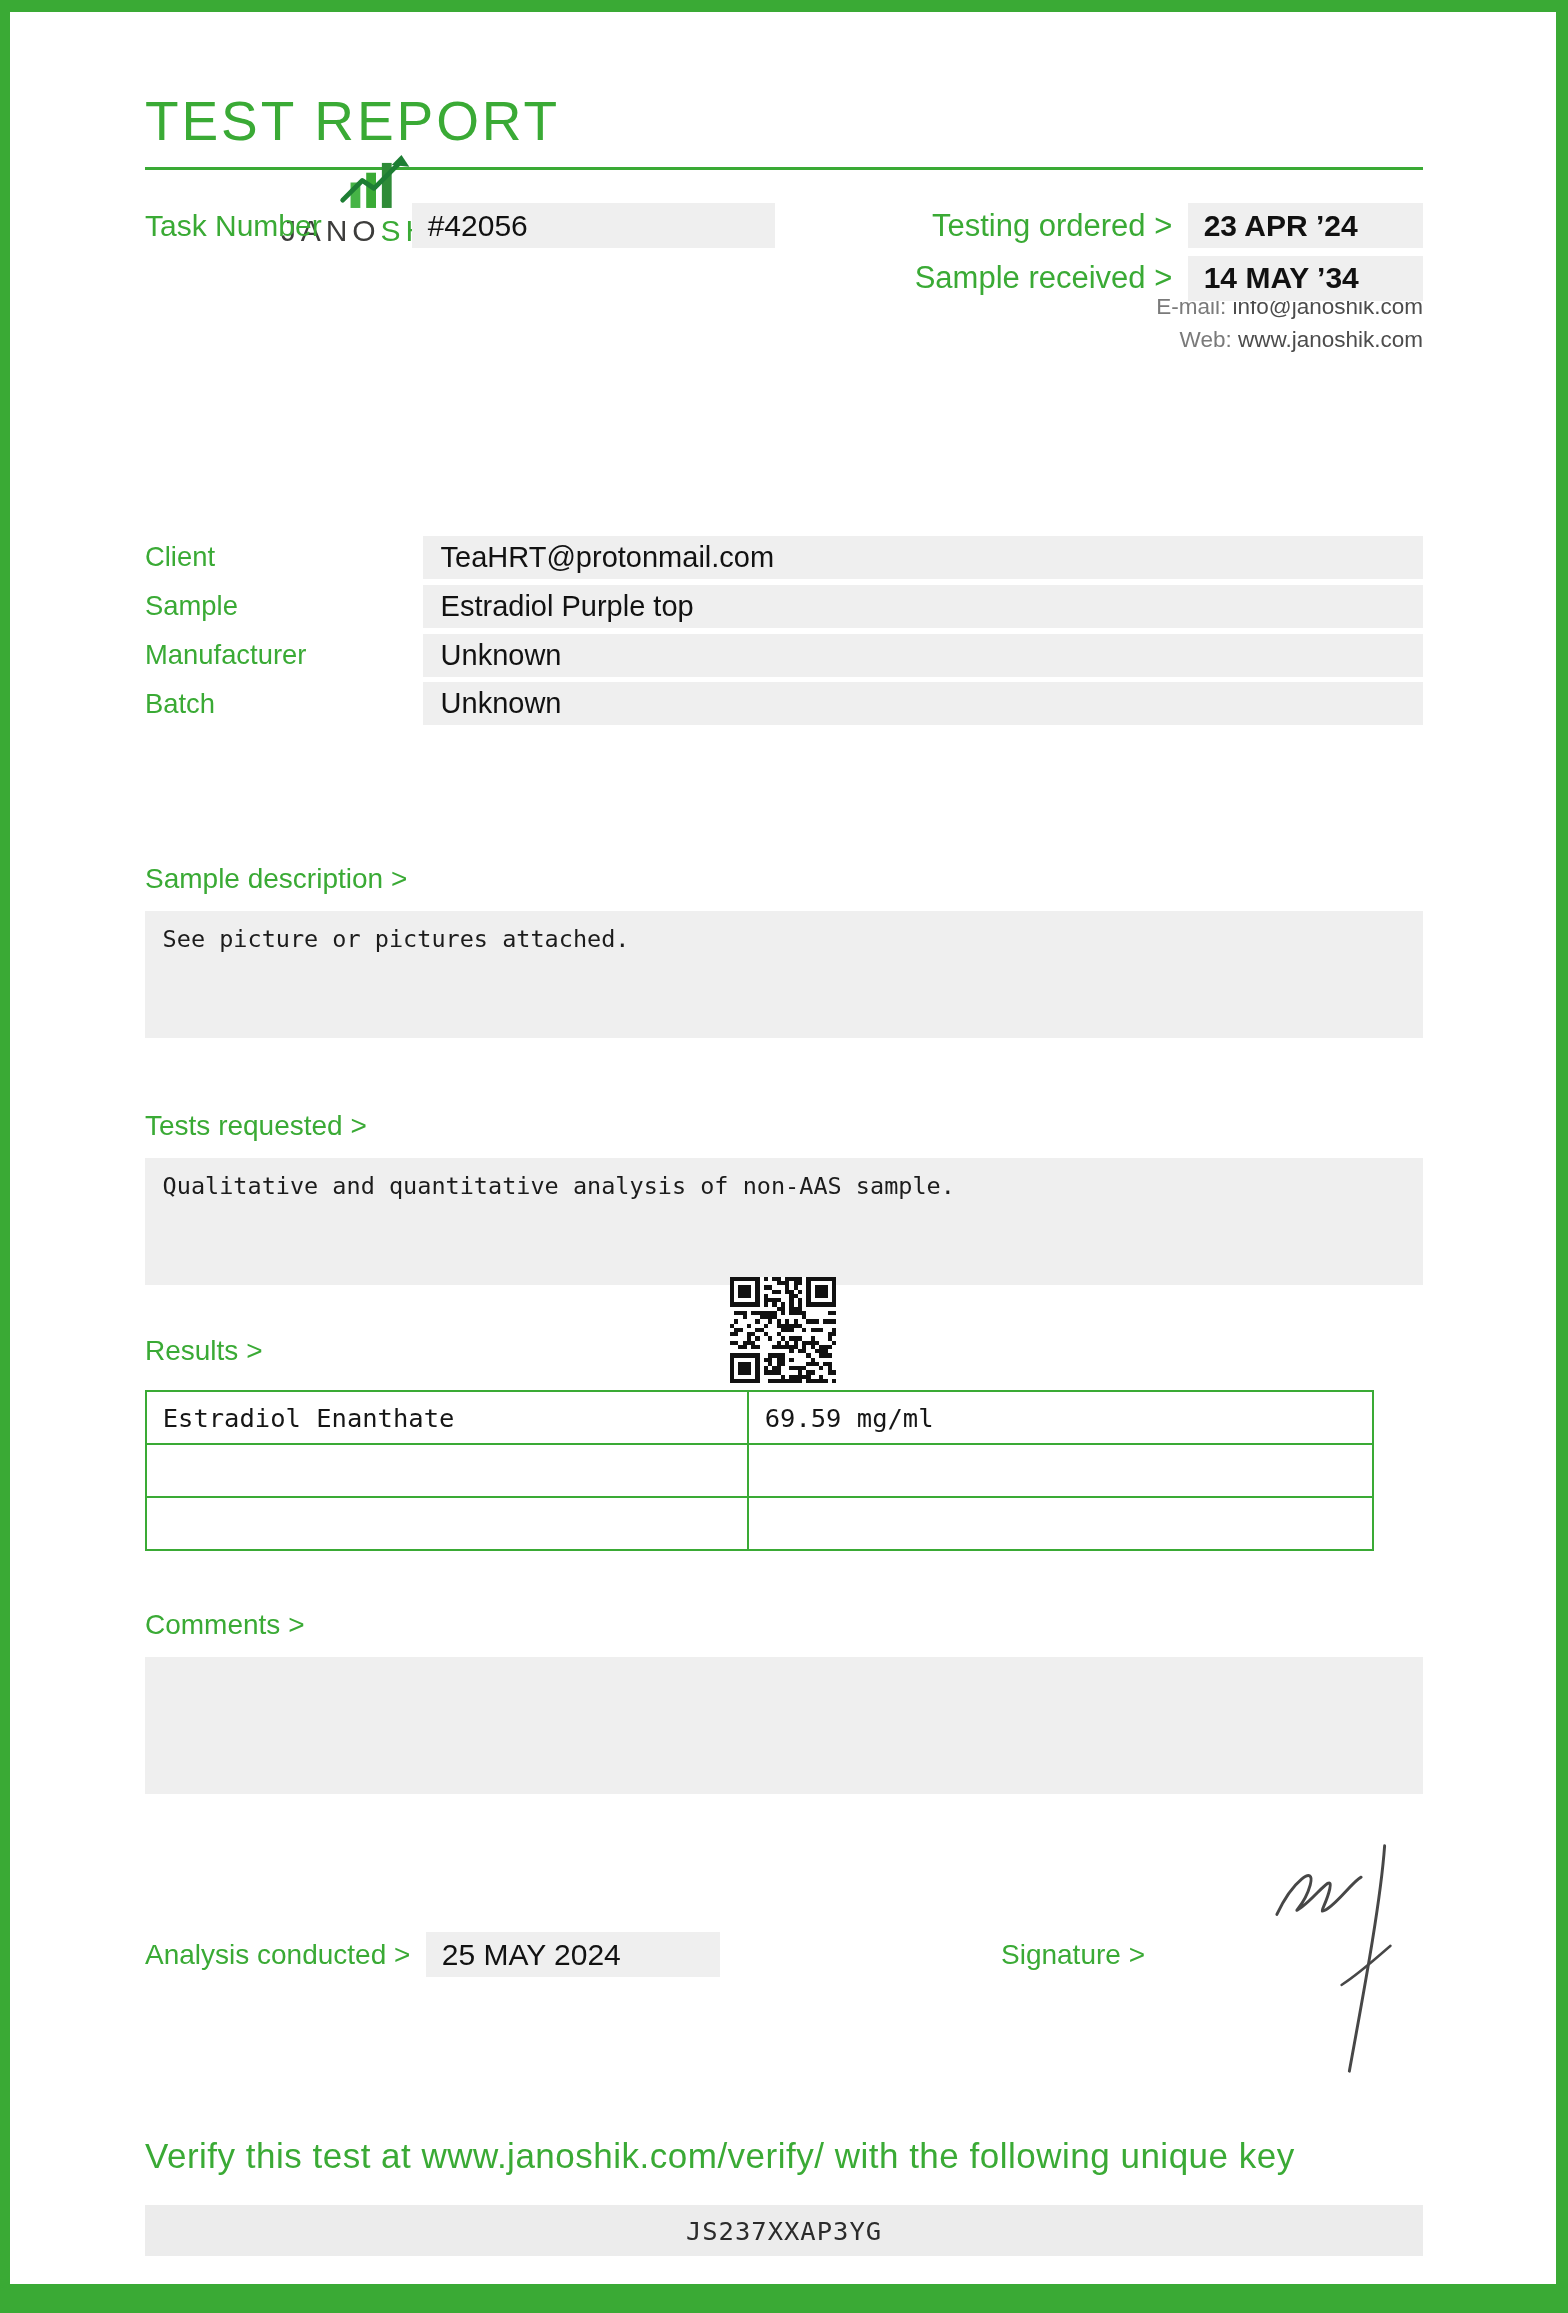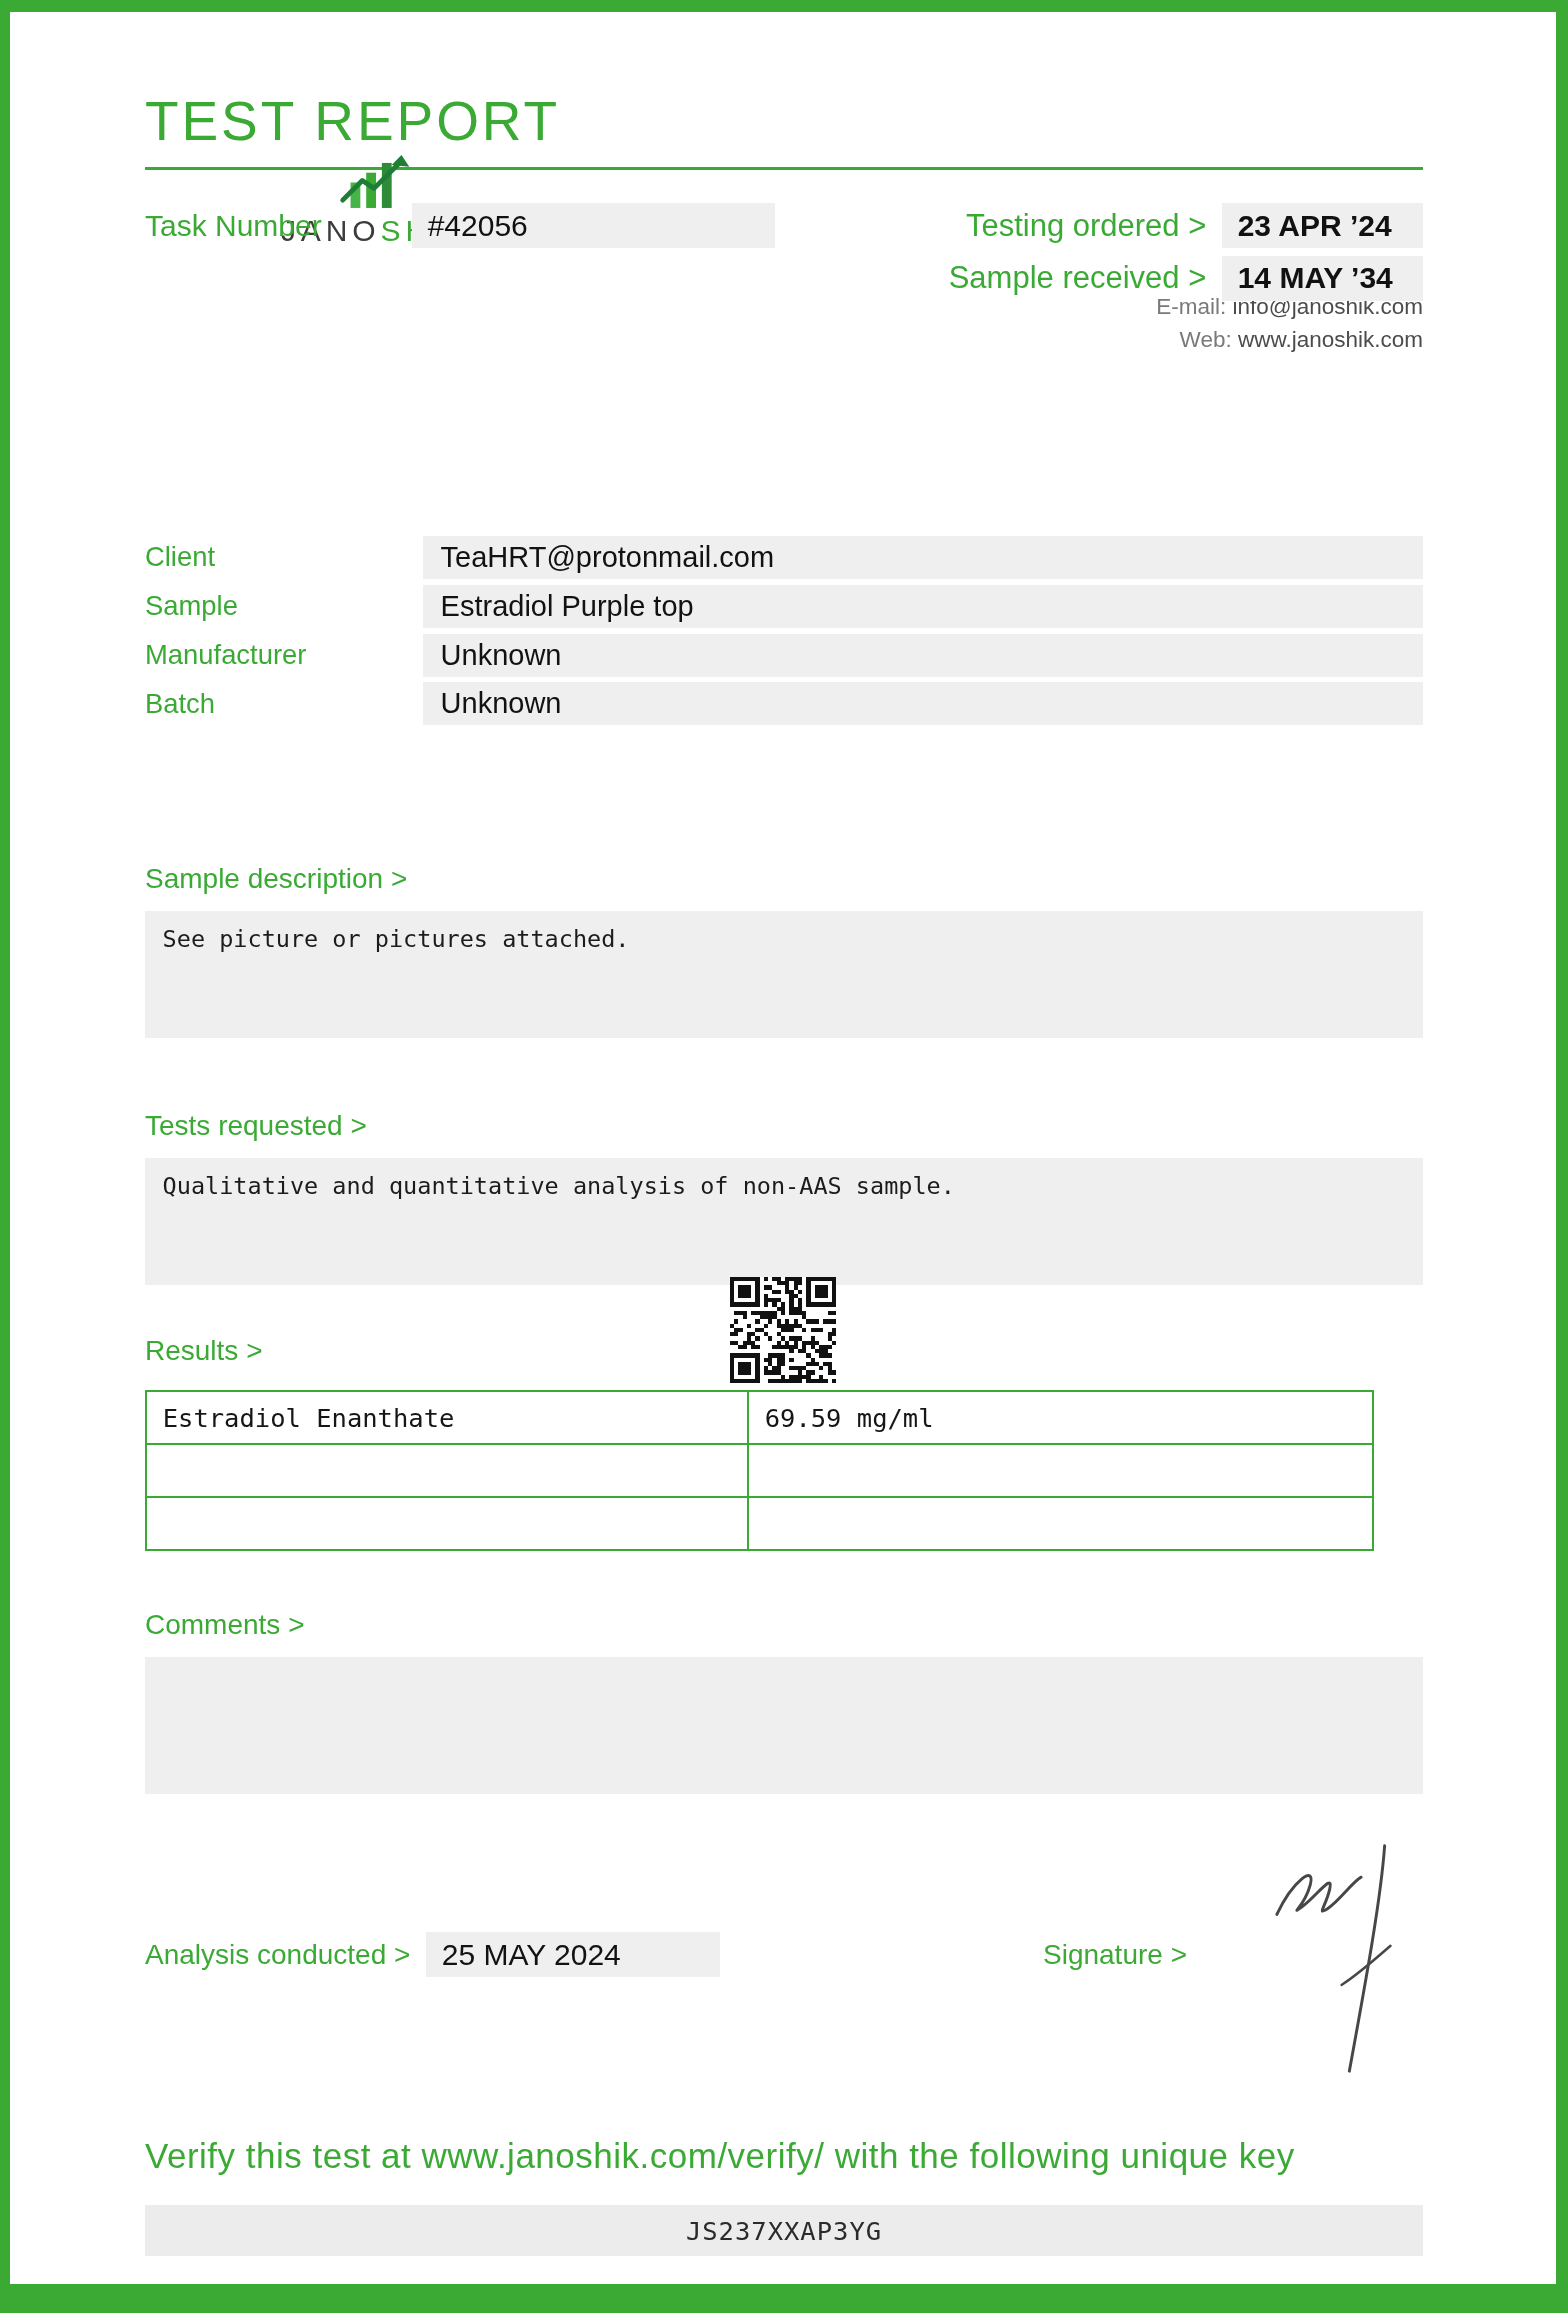--- a/index.html
+++ b/index.html
@@ -33,21 +33,21 @@
 
   
   .task-row { margin-top: 33px; display: flex; }
   .task-left { display: flex; align-items: center; height: 45px; }
   .task-label { width: 267px; font-size: 30px; color: #3aaa35; }
   .box { background: #efefef; display: flex; align-items: center; }
   .task-num-box { width: 363px; height: 45px; padding: 0 15.7px; font-size: 30px; color: #111; }
   .task-right { margin-left: auto; display: flex; flex-direction: column; gap: 7.8px; }
   .task-right-row { display: flex; align-items: center; gap: 15.7px; }
   .task-right-label { width: 290px; text-align: right; font-size: 31px; color: #3aaa35; }
-  .date-box { width: 201px; height: 45px; padding: 0 15.7px; font-size: 30px; font-weight: 700; color: #111; }
+  .date-box { width: 235px; height: 45px; padding: 0 15.7px; font-size: 30px; font-weight: 700; color: #111; }
 
   
   .details { margin-top: 235px; display: flex; flex-direction: column; gap: 5.9px; }
   .detail-row { display: flex; align-items: center; height: 43px; }
   .detail-label { width: 278px; font-size: 27.4px; color: #3aaa35; }
   .detail-value-box { flex: 1; height: 43px; padding: 0 17.6px; font-size: 29px; color: #121212; }
 
   
   .section-heading { font-size: 28px; line-height: 33px; color: #3aaa35; }
   .sample-desc { margin-top: 137px; }
@@ -64,21 +64,21 @@
 
   
   .comments { margin-top: 57px; }
   .comments-box { margin-top: 15.7px; height: 137px; background: #efefef; padding: 13.7px 17.6px; font-size: 23.5px; }
 
   
   .footer-row { margin-top: 137px; position: relative; height: 47px; }
   .analysis-group { display: flex; align-items: center; height: 47px; }
   .analysis-label { font-size: 28px; color: #3aaa35; margin-right: 15.7px; }
   .analysis-box { width: 294px; height: 45px; padding: 0 15.7px; font-size: 30px; color: #121212; }
-  .sig-label { position: absolute; left: 898px; top: 7.8px; font-size: 28px; color: #3aaa35; }
+  .sig-label { position: absolute; left: 856px; top: 7.8px; font-size: 28px; color: #3aaa35; }
   .signature-svg { position: absolute; left: 1114px; top: -93px; width: 167px; height: 240px; }
 
   
   .verify { margin-top: 157px; font-size: 35px; line-height: 41px; color: #3aaa35; white-space: nowrap; letter-spacing: 0.5px; }
   .key-box { margin-top: 29px; height: 51px; background: #ececec; display: flex; align-items: center; justify-content: center; font-size: 25.5px; letter-spacing: 1px; color: #2b2b2b; }
 </style>
 </head>
 <body>
 
 <div class="edge edge-top"></div>

